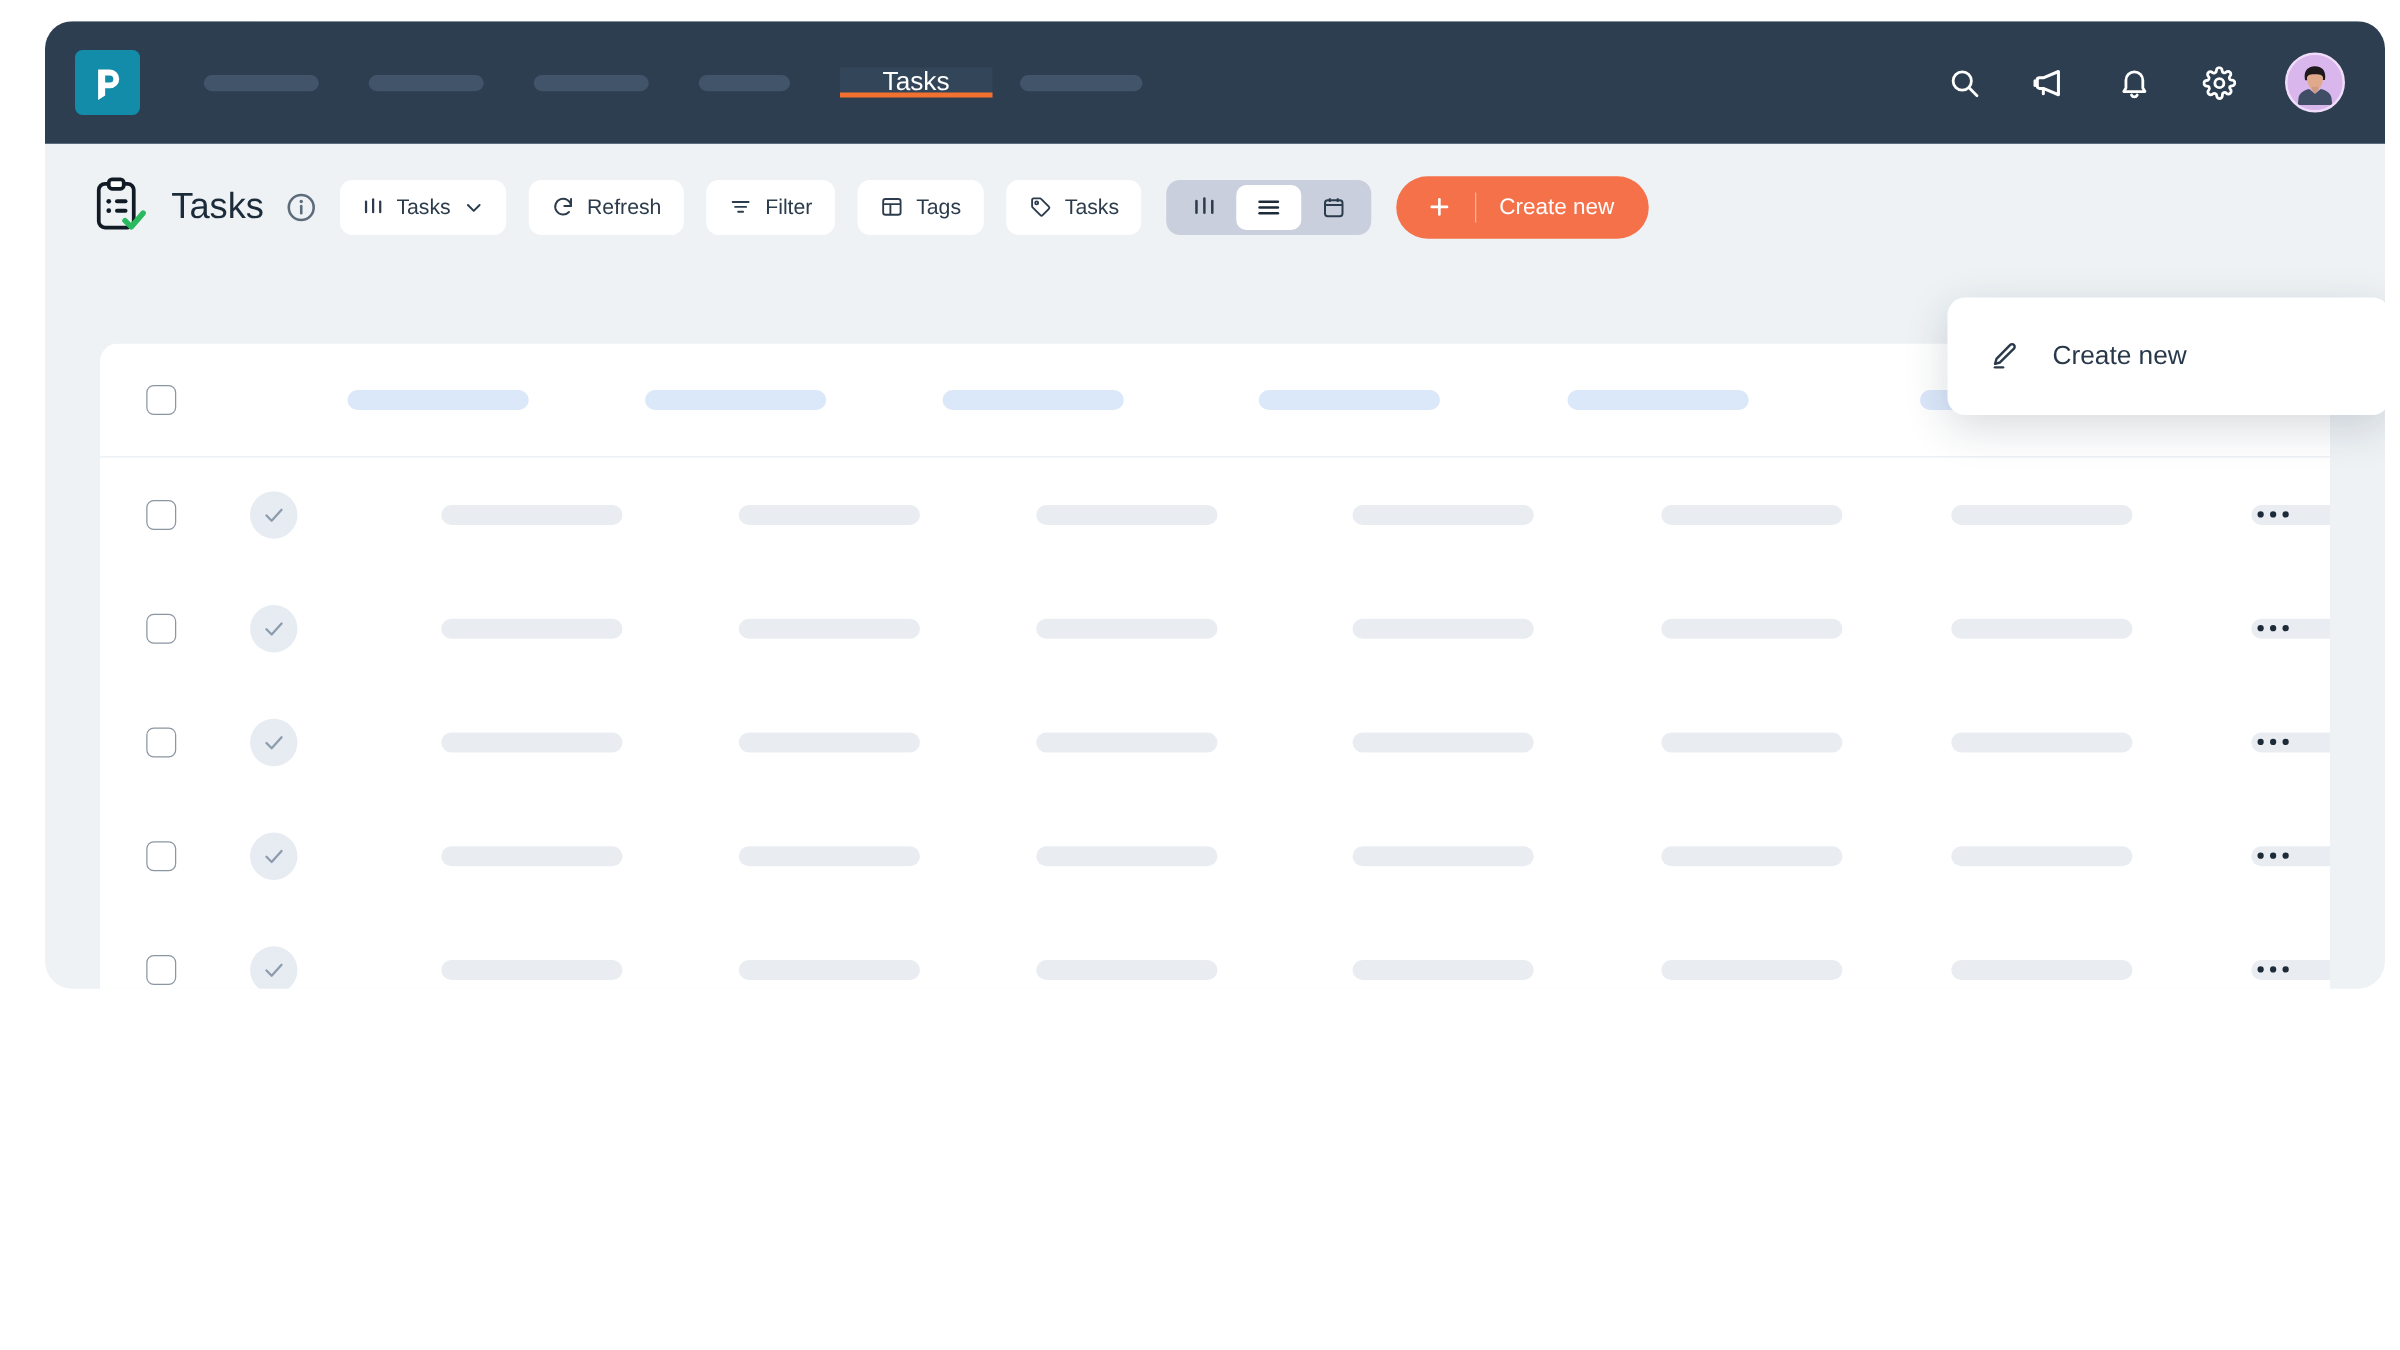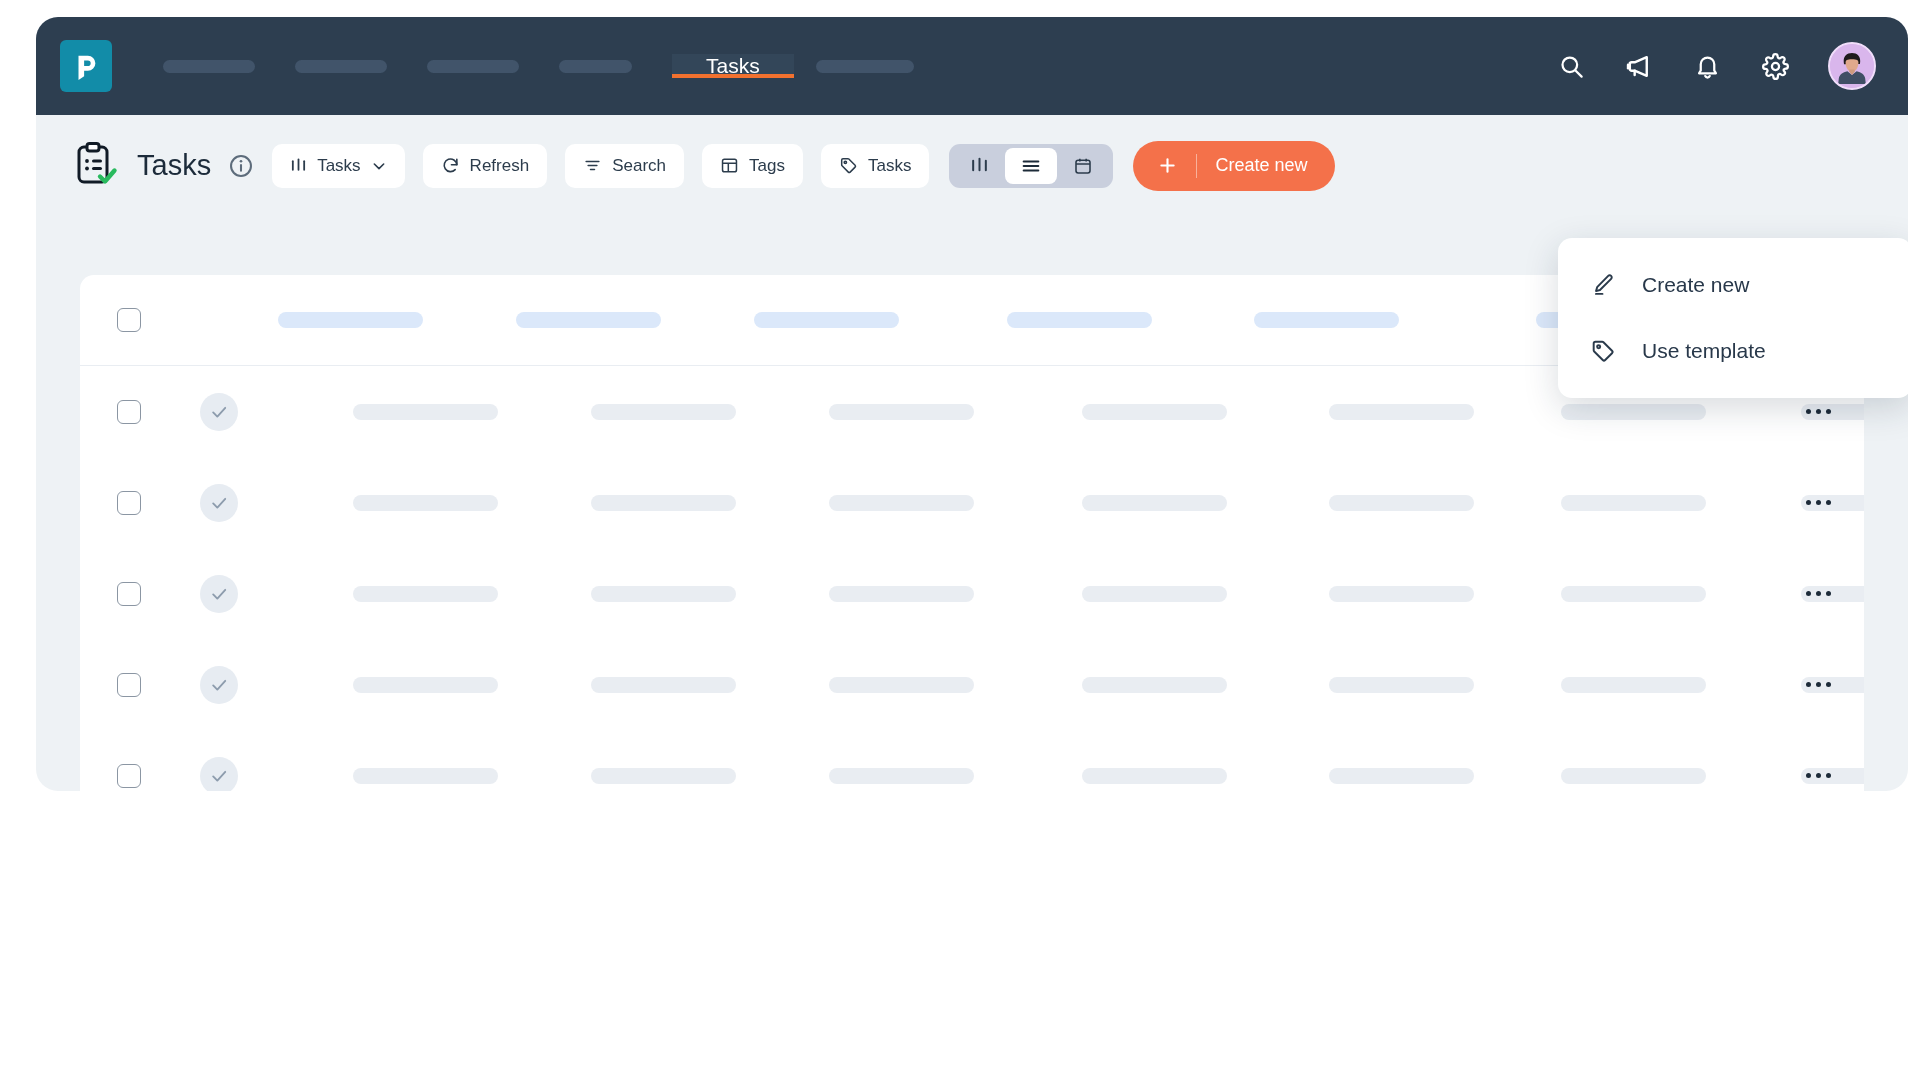--- a/index.html
+++ b/index.html
@@ -383,21 +383,21 @@
     </div>
 
     <div class="tbtn">
       <span style="display:flex;">
         <svg width="19" height="19" viewBox="0 0 24 24" fill="none" stroke="#2c3c4c" stroke-width="2" stroke-linecap="round">
           <line x1="4" y1="7" x2="20" y2="7"></line>
           <line x1="6.5" y1="12" x2="17.5" y2="12"></line>
           <line x1="9.5" y1="17" x2="14.5" y2="17"></line>
         </svg>
       </span>
-      <span>Search</span>
+      <span>Filter</span>
     </div>
 
     <div class="tbtn">
       <span style="display:flex;">
         <svg width="19" height="19" viewBox="0 0 24 24" fill="none" stroke="#2c3c4c" stroke-width="1.9" stroke-linejoin="round">
           <rect x="3.2" y="4" width="17.6" height="16" rx="2.4"></rect>
           <line x1="3.2" y1="9.2" x2="20.8" y2="9.2"></line>
           <line x1="10.5" y1="9.2" x2="10.5" y2="20"></line>
         </svg>
       </span>
@@ -625,24 +625,15 @@
   <div id="create-menu">
     <div class="menu-item">
       <span class="menu-icon">
         <svg width="26" height="26" viewBox="0 0 24 24" fill="none" stroke="currentColor" stroke-width="1.8" stroke-linecap="round" stroke-linejoin="round">
           <path d="M16.8 3.6a1.9 1.9 0 0 1 2.7 2.7L9.2 16.6l-3.6 1 1-3.6z"></path>
           <line x1="5.5" y1="20.2" x2="11.5" y2="20.2"></line>
         </svg>
       </span>
       <span>Create new</span>
     </div>
-    <div class="menu-item">
-      <span class="menu-icon">
-        <svg width="26" height="26" viewBox="0 0 24 24" fill="none" stroke="currentColor" stroke-width="1.8" stroke-linejoin="round">
-          <path d="M11.3 3.4H5a1.6 1.6 0 0 0-1.6 1.6v6.3a1.6 1.6 0 0 0 .47 1.13l7.9 7.9a1.6 1.6 0 0 0 2.26 0l6.3-6.3a1.6 1.6 0 0 0 0-2.26l-7.9-7.9a1.6 1.6 0 0 0-1.13-.47z"></path>
-          <circle cx="8" cy="8" r="1.4"></circle>
-        </svg>
-      </span>
-      <span>Use template</span>
-    </div>
   </div>
 
 </div>
 
 </body></html>

